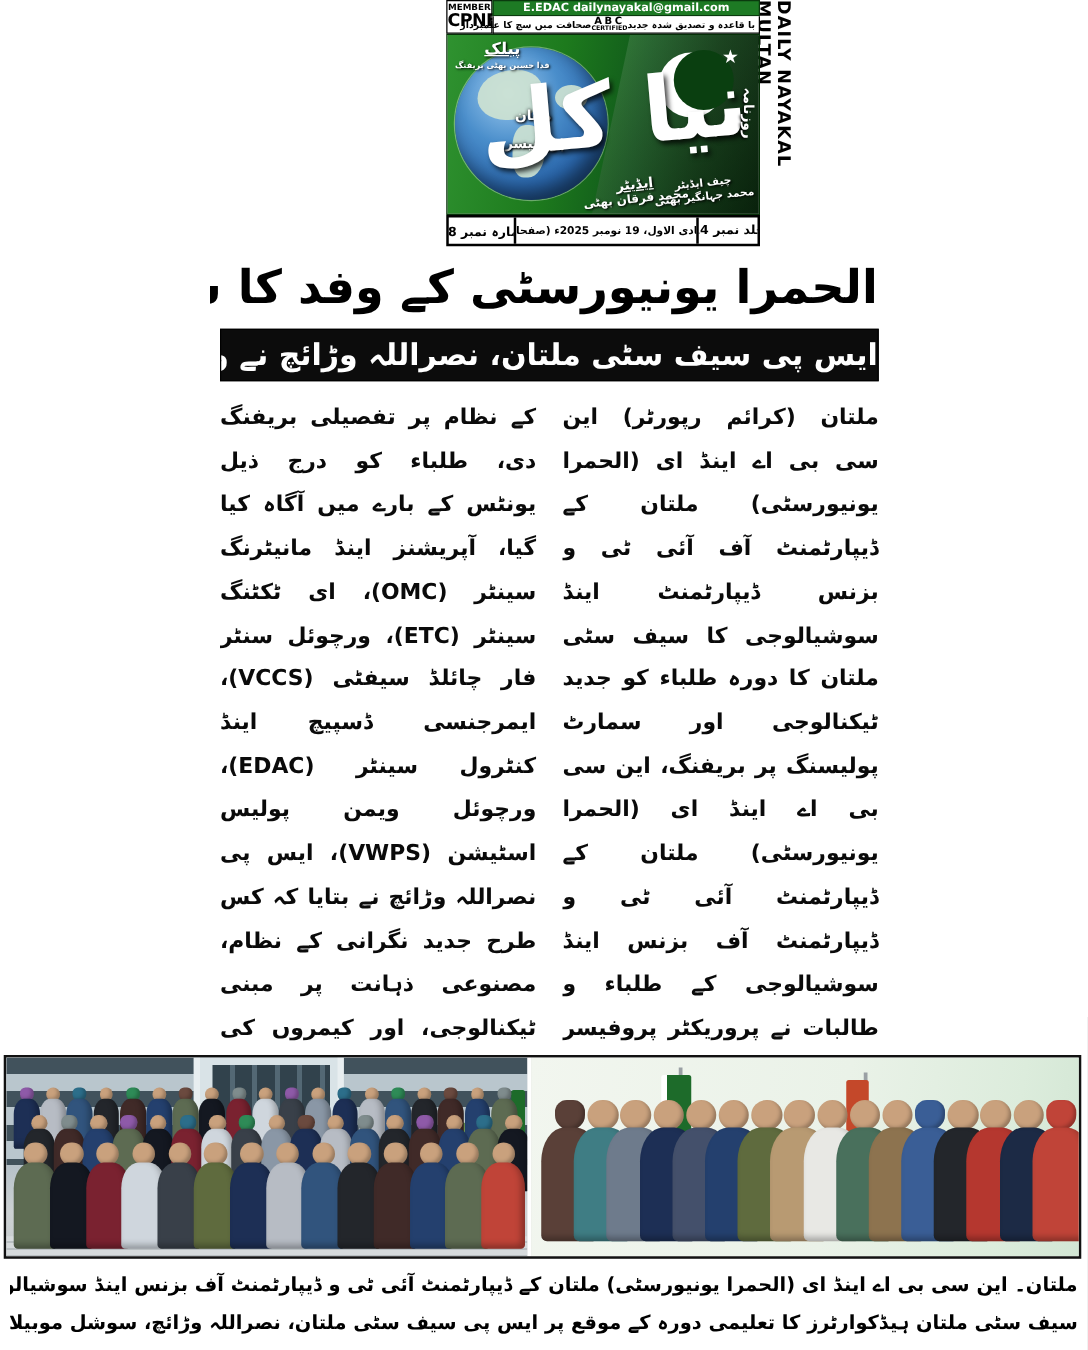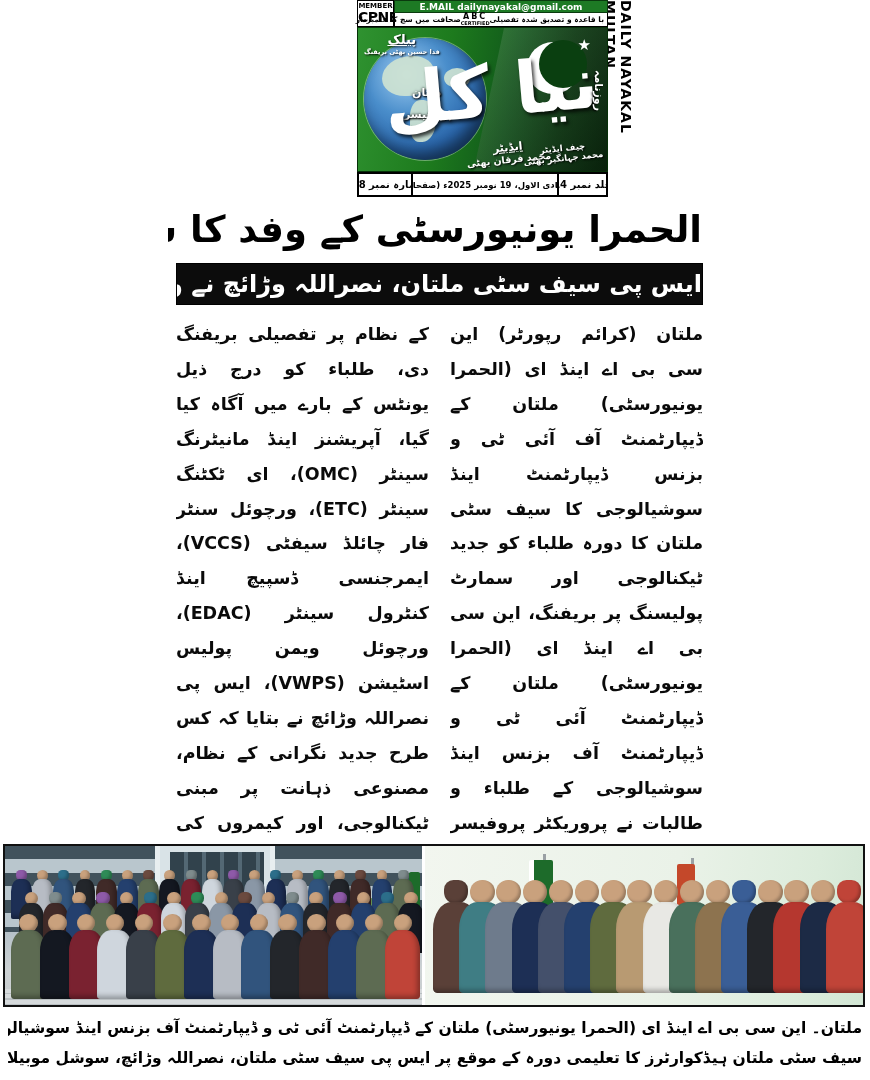--- a/index.html
+++ b/index.html
@@ -118,23 +118,23 @@
 
 <div class="page">
 
   <div class="mast-vertical">DAILY NAYAKAL MULTAN</div>
 
   <div class="mast-box">
     <div class="member-box">
       <div class="m1">MEMBER</div>
       <div class="m2">CPNE</div>
     </div>
-    <div class="email-bar">E.MAIL dailynayakal@gmail.com</div>
+    <div class="email-bar">E.EDAC dailynayakal@gmail.com</div>
     <div class="cert-row">
-      <span class="slogan">با قاعدہ و تصدیق شدہ تفصیلی</span>
+      <span class="slogan">با قاعدہ و تصدیق شدہ جدید</span>
       <span class="abc">
         <span class="a1">ABC</span>
         <span class="a2">CERTIFIED</span>
       </span>
       <span class="slogan">صحافت میں سچ کا علمبردار</span>
     </div>
 
     <div class="green-area">
       <div class="flag-band"></div>
       <div class="globe">

